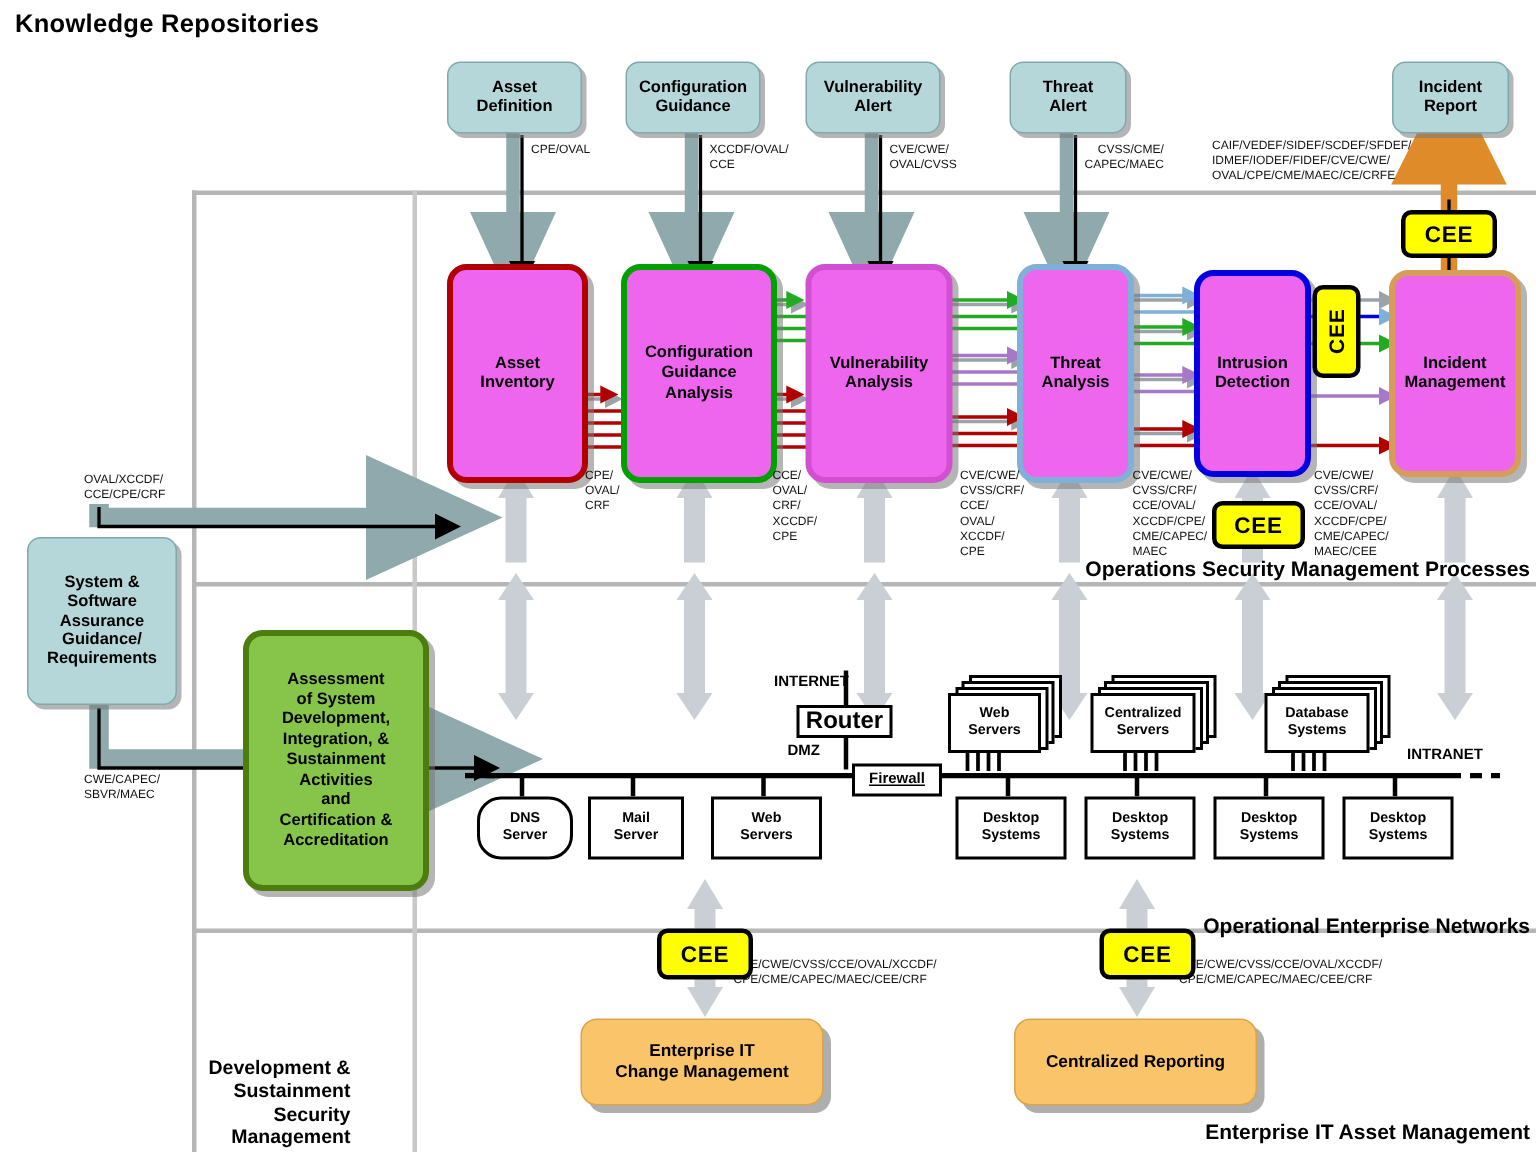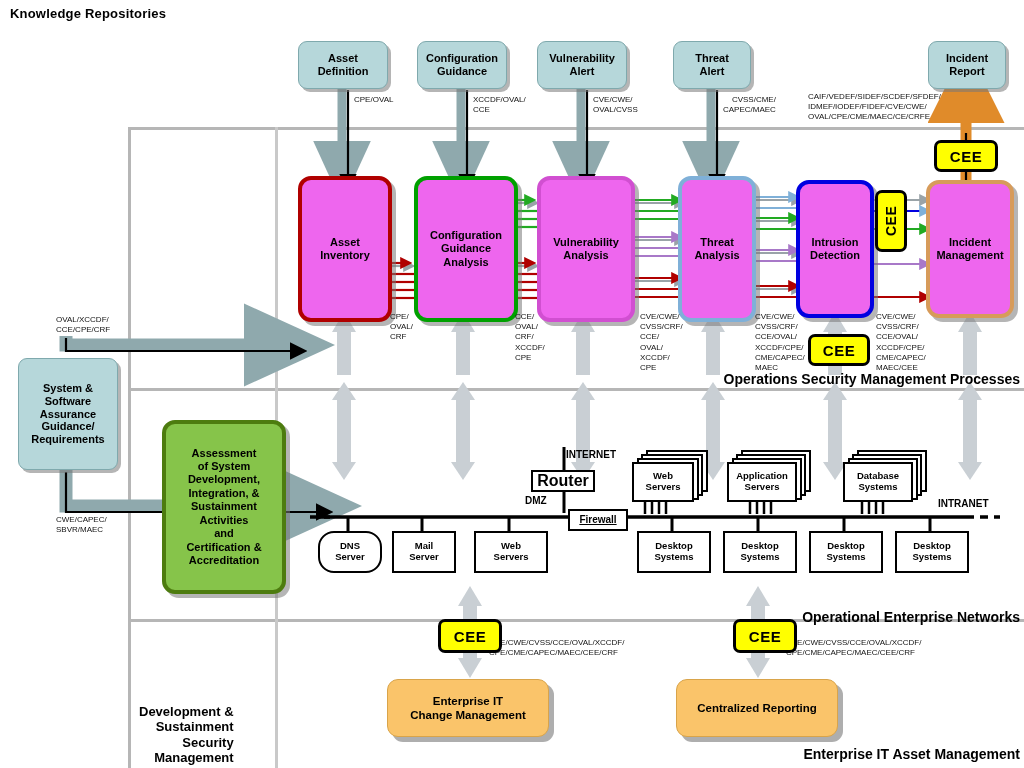--- a/index.html
+++ b/index.html
@@ -1,21 +1,21 @@
 <!DOCTYPE html>
 <html><head>
 <meta charset="utf-8">
 <style>
   html,body{margin:0;padding:0;background:#ffffff;}
   body{width:1024px;height:768px;position:relative;overflow:hidden;
        font-family:"Liberation Sans","DejaVu Sans",sans-serif;color:#000;}
   .abs{position:absolute;}
 
   
-  .page-title{left:10px;top:6px;font-size:13px;font-weight:bold;letter-spacing:.2px;}
+  .page-title{left:10px;top:6px;font-size:17px;font-weight:bold;letter-spacing:.2px;}
   .band-title{font-size:14px;font-weight:bold;text-align:right;}
   .corner-title{font-size:13px;font-weight:bold;line-height:1.18;}
 
   
   .fline{background:#b6b6b6;}
   .fline.h{height:3px;}
   .fline.v{width:3px;}
   .fline.thin{background:#c9c9c9;}
 
   
@@ -433,21 +433,21 @@
 of System
 Development,
 Integration, &amp;
 Sustainment
 Activities
 and
 Certification &amp;
 Accreditation</span>
 </div>
 
-<div class="abs netlabel" style="left:526px;top:449px;padding-left:40px;">INTERNET</div>
+<div class="abs netlabel" style="left:476px;top:449px;padding-left:40px;">INTERNET</div>
 <div class="abs netlabel" style="left:525px;top:495px;">DMZ</div>
 <div class="abs netlabel" style="left:938px;top:498px;">INTRANET</div>
 
 <div class="abs netbox" style="left:531px;top:470px;width:60px;height:18px;">
   <span style="font-size:16px;">Router</span>
 </div>
 <div class="abs netbox" style="left:568px;top:509px;width:56px;height:18px;text-decoration:underline;">
   <span style="font-size:10px;">Firewall</span>
 </div>
 
@@ -471,21 +471,21 @@
   <div class="abs netbox" style="left:0;top:12px;width:58px;height:36px;">
     <span style="white-space:pre-line;">Web
 Servers</span>
   </div>
 </div>
 <div class="abs" style="left:727px;top:450px;width:80px;height:48px;">
   <div class="abs netbox" style="left:14px;top:0;width:66px;height:38px;background:#fff;"></div>
   <div class="abs netbox" style="left:9px;top:4px;width:66px;height:38px;background:#fff;"></div>
   <div class="abs netbox" style="left:5px;top:8px;width:66px;height:38px;background:#fff;"></div>
   <div class="abs netbox" style="left:0;top:12px;width:66px;height:36px;">
-    <span style="white-space:pre-line;">Application
+    <span style="white-space:pre-line;">Centralized
 Servers</span>
   </div>
 </div>
 <div class="abs" style="left:843px;top:450px;width:80px;height:48px;">
   <div class="abs netbox" style="left:14px;top:0;width:66px;height:38px;background:#fff;"></div>
   <div class="abs netbox" style="left:9px;top:4px;width:66px;height:38px;background:#fff;"></div>
   <div class="abs netbox" style="left:5px;top:8px;width:66px;height:38px;background:#fff;"></div>
   <div class="abs netbox" style="left:0;top:12px;width:66px;height:36px;">
     <span style="white-space:pre-line;">Database
 Systems</span>

